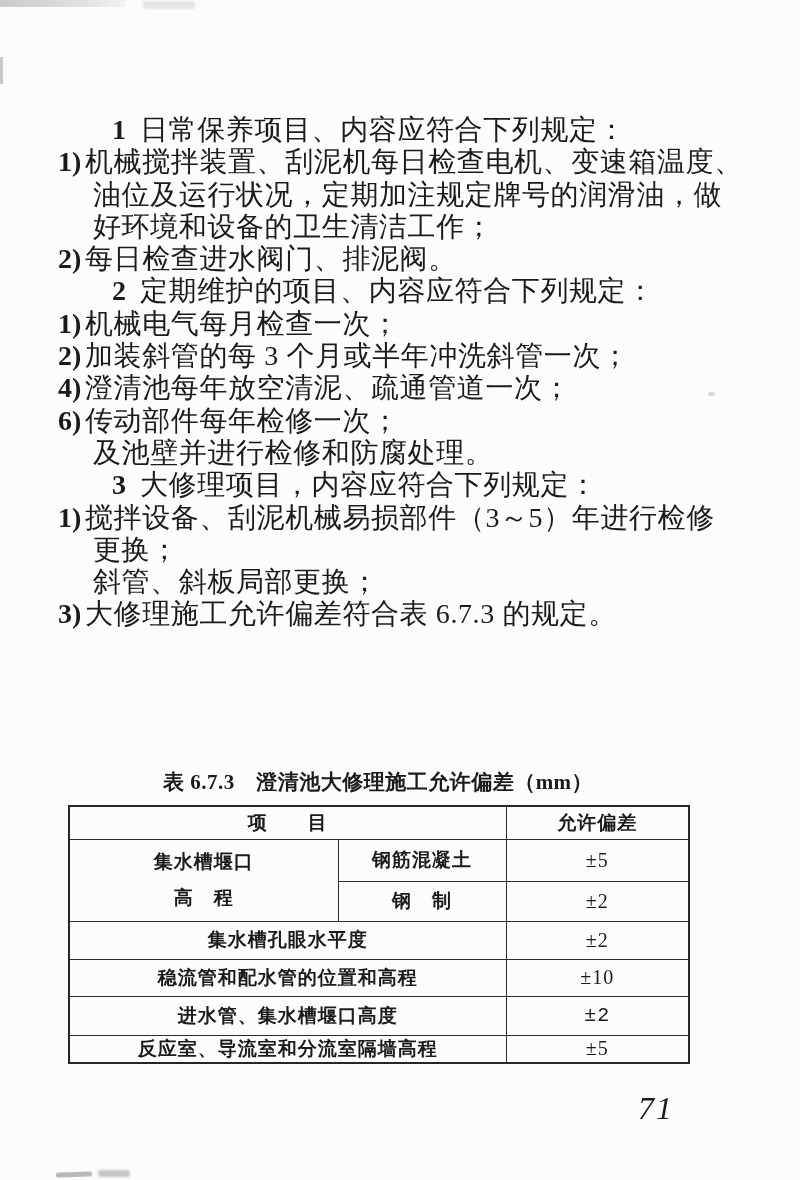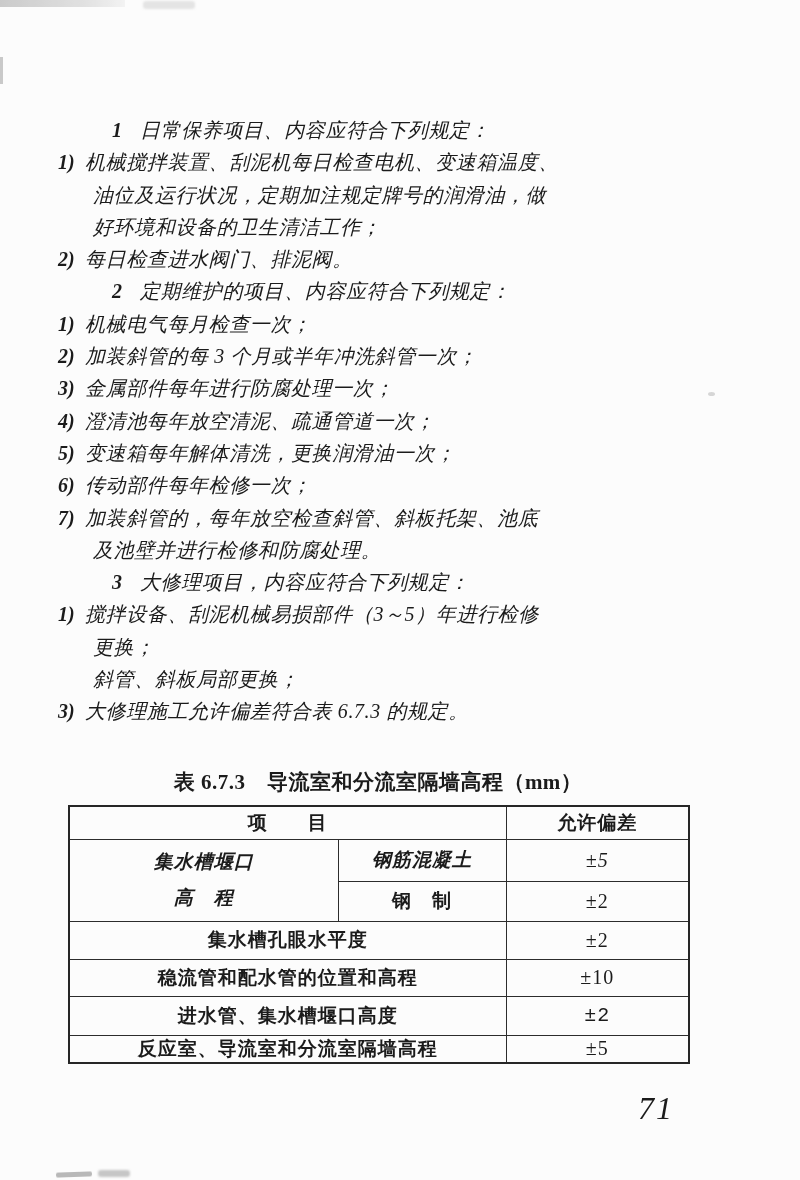--- a/index.html
+++ b/index.html
@@ -7,22 +7,22 @@
   .page {
     position:relative; width:800px; height:1180px;
     background:#fcfcfc; overflow:hidden;
     font-family:"Liberation Serif","DejaVu Serif",serif;
     color:#1b1b1b;
   }
 
   
   .text-block { position:absolute; top:114px; left:0; width:800px; }
   .line {
-    height:32.3px; line-height:32.3px; font-size:20px;
-    letter-spacing:0.6px; white-space:nowrap;font-style:italic;
+    height:32.3px; line-height:32.3px; font-size:28px;
+    letter-spacing:0.6px; white-space:nowrap;
   }
   .line .marker {
     display:inline-block; font-weight:bold; letter-spacing:0;
   }
   .lv-item { padding-left:112px; }
   .lv-item .marker { width:28px; }
   .lv-sub  { padding-left:58px; }
   .lv-sub  .marker { width:27px; }
   .lv-cont { padding-left:93px; }
 
@@ -42,21 +42,21 @@
   }
   table.dev-table td {
     border:1.5px solid #2c2c2c;
     text-align:center; vertical-align:middle;
     padding:0;
   }
   .cell-cn  { font-size:19px; font-weight:600; letter-spacing:1px; }
   .cell-val { font-size:20px; font-weight:400; letter-spacing:1px; }
   .two-line div { line-height:36px; }
   tr.h-header { height:33px;padding-left:16px; }
-  tr.h-r1 { height:42px;font-style:italic; }
+  tr.h-r1 { height:42px; }
   tr.h-r2 { height:40px; }
   tr.h-r3 { height:38px; }
   tr.h-r4 { height:37px;margin-top:22px; }
   tr.h-r5 { height:39px;font-family:Liberation Mono, monospace; }
   tr.h-r6 { height:24px; }
 
   
   .page-number {
     position:absolute; top:1090px; left:638px;
     font-size:32px; font-style:italic; letter-spacing:2px;
@@ -87,34 +87,31 @@
 
   <div class="text-block">
     <div class="line lv-item"><span class="marker">1</span><span>日常保养项目、内容应符合下列规定：</span></div>
     <div class="line lv-sub"><span class="marker">1)</span><span>机械搅拌装置、刮泥机每日检查电机、变速箱温度、</span></div>
     <div class="line lv-cont"><span>油位及运行状况，定期加注规定牌号的润滑油，做</span></div>
     <div class="line lv-cont"><span>好环境和设备的卫生清洁工作；</span></div>
     <div class="line lv-sub"><span class="marker">2)</span><span>每日检查进水阀门、排泥阀。</span></div>
     <div class="line lv-item"><span class="marker">2</span><span>定期维护的项目、内容应符合下列规定：</span></div>
     <div class="line lv-sub"><span class="marker">1)</span><span>机械电气每月检查一次；</span></div>
     <div class="line lv-sub"><span class="marker">2)</span><span>加装斜管的每 3 个月或半年冲洗斜管一次；</span></div>
-    <div class="line lv-sub"><span class="marker">3)</span><span>金属部件每年进行防腐处理一次；</span></div>
     <div class="line lv-sub"><span class="marker">4)</span><span>澄清池每年放空清泥、疏通管道一次；</span></div>
-    <div class="line lv-sub"><span class="marker">5)</span><span>变速箱每年解体清洗，更换润滑油一次；</span></div>
     <div class="line lv-sub"><span class="marker">6)</span><span>传动部件每年检修一次；</span></div>
-    <div class="line lv-sub"><span class="marker">7)</span><span>加装斜管的，每年放空检查斜管、斜板托架、池底</span></div>
     <div class="line lv-cont"><span>及池壁并进行检修和防腐处理。</span></div>
     <div class="line lv-item"><span class="marker">3</span><span>大修理项目，内容应符合下列规定：</span></div>
     <div class="line lv-sub"><span class="marker">1)</span><span>搅拌设备、刮泥机械易损部件（3～5）年进行检修</span></div>
     <div class="line lv-cont"><span>更换；</span></div>
     <div class="line lv-cont"><span>斜管、斜板局部更换；</span></div>
     <div class="line lv-sub"><span class="marker">3)</span><span>大修理施工允许偏差符合表 6.7.3 的规定。</span></div>
   </div>
 
-  <div class="table-caption">表 6.7.3　导流室和分流室隔墙高程（mm）</div>
+  <div class="table-caption">表 6.7.3　澄清池大修理施工允许偏差（mm）</div>
 
   <table class="dev-table">
     <colgroup>
       <col style="width:269px">
       <col style="width:168px">
       <col style="width:183px">
     </colgroup>
     <tbody>
       <tr class="h-header">
         <td colspan="2" class="cell-cn">项　　目</td>

